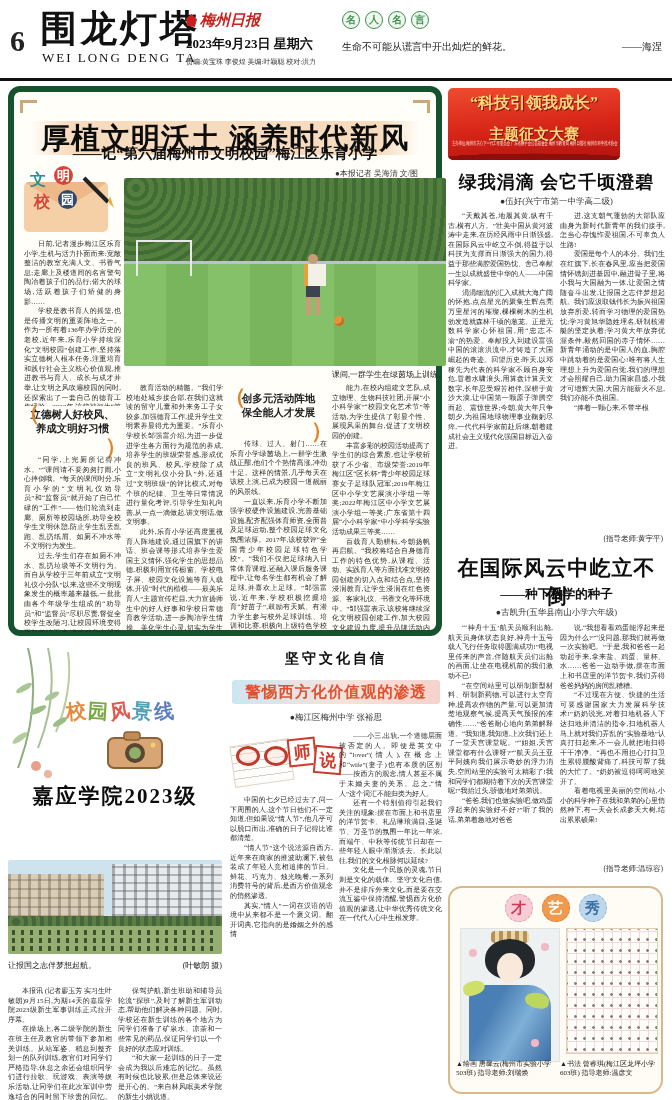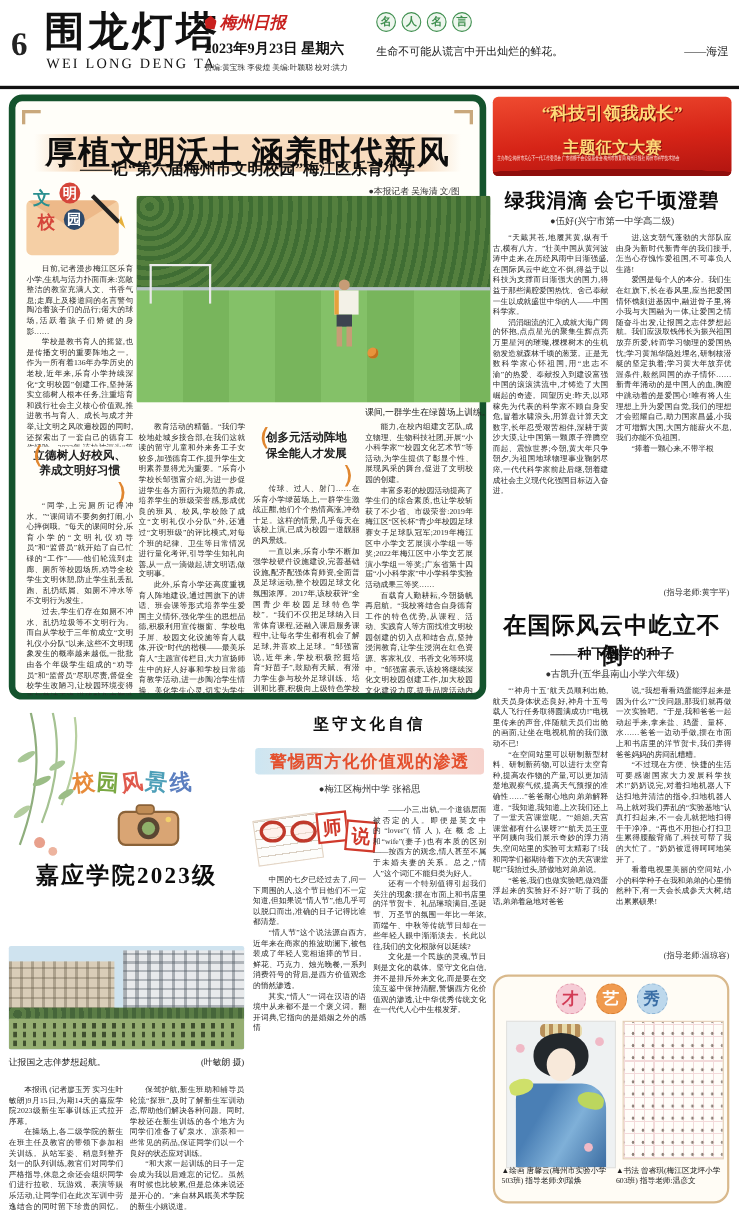--- a/index.html
+++ b/index.html
@@ -88,21 +88,21 @@
      background-image:repeating-linear-gradient(0deg,transparent 0 7px,#d9cfc2 7px 8px);}
   .tb-glass{position:absolute;left:6px;top:14px;}
   .tb-glass i{display:inline-block;width:18px;height:14px;border:3px solid #c0392b;border-radius:50%;background:rgba(255,225,215,.45);}
   .tb-glass i+i{margin-left:4px;}
   .tb-ch{position:absolute;top:6px;width:24px;height:24px;border:2px solid #d03a2c;color:#d03a2c;background:#fff;
      font-size:17px;font-weight:bold;display:flex;align-items:center;justify-content:center;}
   .tb-ch1{left:58px;transform:rotate(-6deg);}
   .tb-ch2{left:84px;top:14px;transform:rotate(5deg);}
   
   .rail{position:absolute;left:448px;top:86px;width:217px;height:1010px;}
-  .banner{position:absolute;left:0;top:2px;width:217px;height:72px;border-radius:5px;overflow:hidden;
+  .banner{position:absolute;left:0;top:2px;width:172px;height:72px;border-radius:5px;overflow:hidden;
      background:linear-gradient(175deg,#ef4b30 0%,#d62417 55%,#b01410 100%);}
   .bn-wave{position:absolute;left:0;bottom:0;width:100%;height:16px;background:radial-gradient(120% 100% at 50% 120%,#8f0e0c 60%,transparent 61%);}
   .bn-t1{position:absolute;left:0;top:5px;width:100%;text-align:center;font-size:16px;font-weight:bold;color:#ffd978;text-shadow:1px 1px 0 #7e0d0b;}
   .bn-t2{position:absolute;left:0;top:37px;width:100%;text-align:center;font-size:15px;font-weight:bold;color:#ffd978;text-shadow:1px 1px 0 #7e0d0b;}
   .bn-org{position:absolute;left:4px;top:52px;width:210px;font-size:6px;color:#ffe9e2;white-space:nowrap;transform:scale(0.56,0.9);transform-origin:0 0;}
   .e-title{position:absolute;left:0;width:100%;text-align:center;font-weight:bold;color:#0d0d0d;}
   .e-by{position:absolute;left:0;width:100%;text-align:center;font-size:8.5px;color:#333;}
   .credit{position:absolute;right:2px;font-size:7.5px;color:#333;}
   .talent{position:absolute;left:0;top:800px;width:215px;height:208px;border:2px solid #d9b98c;border-radius:14px;background:#fffcf5;box-sizing:border-box;}
   .tl-badge{position:absolute;left:0;top:6px;width:100%;display:flex;justify-content:center;gap:9px;}

